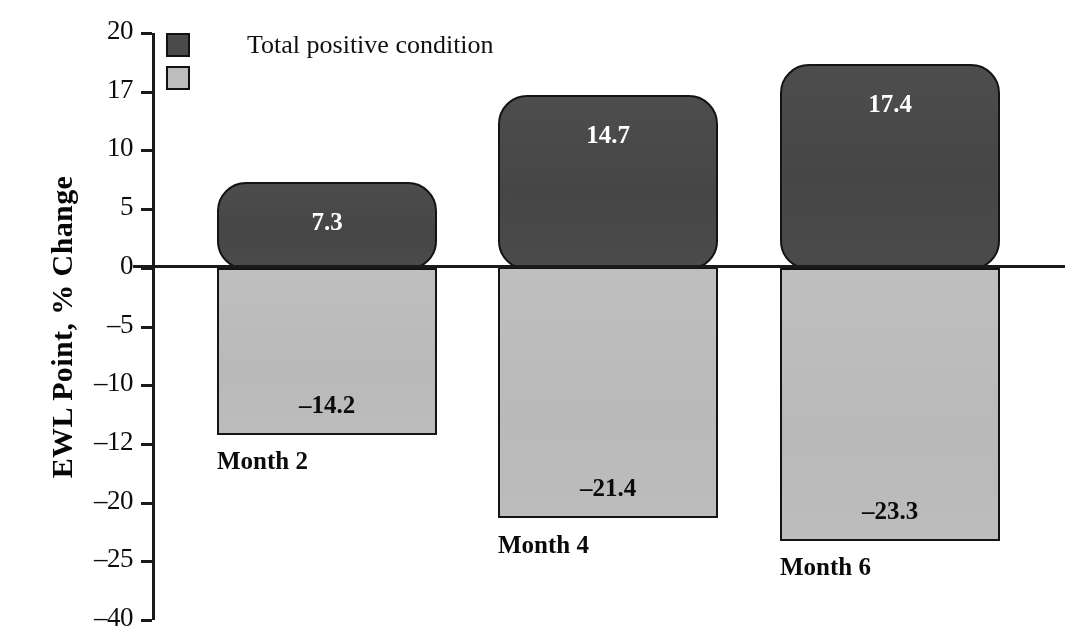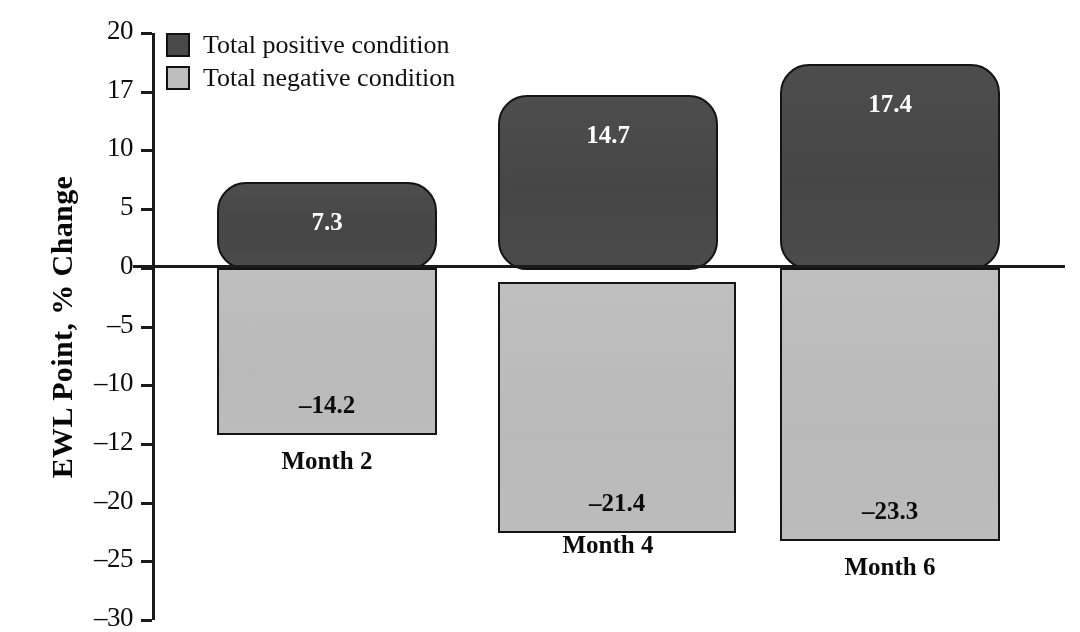--- a/index.html
+++ b/index.html
@@ -58,20 +58,21 @@
   }
 
   
   .legend{
     position:absolute;
     left:166px; top:28px;
   }
   .legend-row{
     display:flex;align-items:center;
     height:33px;
+    gap:44px;
   }
   .swatch{
     width:24px;height:24px;
     border:2px solid #111;
     margin-right:13px;
     box-sizing:border-box;
   }
   .swatch.pos{background:#4a4a4a;}
   .swatch.neg{background:#bdbdbd;}
   .legend-text{
@@ -101,21 +102,21 @@
     font-family:"Liberation Serif", serif;
     font-weight:bold;
     font-size:25px;
     white-space:nowrap;
   }
   .bar-value.on-dark{color:#ffffff;top:24px;}
   .bar-value.on-light{color:#0b0b0b;bottom:14px;}
 
   .cat-label{
     position:absolute;
-    text-align:center;
+    text-align:left;
     font-family:"Liberation Serif", serif;
     font-weight:bold;
     font-size:25px;
     color:#0b0b0b;
     white-space:nowrap;
   }
 
   
   .watermark{
     position:absolute;
@@ -175,34 +176,34 @@
       <div class="tick-label" style="top: 308.5px; right: 947px;">–5</div>
       <div class="tick" style="top: 384.2px;"></div>
       <div class="tick-label" style="top: 367.2px; right: 947px;">–10</div>
       <div class="tick" style="top: 442.9px;"></div>
       <div class="tick-label" style="top: 425.9px; right: 947px;">–12</div>
       <div class="tick" style="top: 501.6px;"></div>
       <div class="tick-label" style="top: 484.6px; right: 947px;">–20</div>
       <div class="tick" style="top: 560.3px;"></div>
       <div class="tick-label" style="top: 543.3px; right: 947px;">–25</div>
       <div class="tick" style="top: 619px;"></div>
-      <div class="tick-label" style="top: 602px; right: 947px;">–30</div>
+      <div class="tick-label" style="top: 602px; right: 947px;">–40</div>
     </div>
 
   <div id="bars">
       <div class="bar pos" style="left: 217px; top: 182.098px; width: 220px; height: 87.702px;">
         <span class="bar-value on-dark">7.3</span>
       </div>
       <div class="bar neg" style="left: 217px; top: 267.8px; width: 220px; height: 166.708px;">
         <span class="bar-value on-light">–14.2</span>
       </div>
       <div class="bar pos" style="left: 498px; top: 95.222px; width: 220px; height: 174.578px;">
         <span class="bar-value on-dark">14.7</span>
       </div>
-      <div class="bar neg" style="left: 498px; top: 282px; width: 238px; height: 251.236px;">
+      <div class="bar neg" style="left: 498px; top: 267px; width: 220px; height: 251.236px;">
         <span class="bar-value on-light">–21.4</span>
       </div>
       <div class="bar pos" style="left: 780px; top: 63.524px; width: 220px; height: 206.276px;">
         <span class="bar-value on-dark">17.4</span>
       </div>
       <div class="bar neg" style="left: 780px; top: 267.8px; width: 220px; height: 273.542px; text-decoration: underline;">
         <span class="bar-value on-light">–23.3</span>
       </div>
     </div>
 
@@ -214,18 +215,17 @@
       <div class="cat-label" style="left: 780px; width: 220px; top: 553.342px;">Month 6</div>
     </div>
 
   <div class="legend">
     <div class="legend-row">
       <span class="swatch pos"></span>
       <span class="legend-text">Total positive condition</span>
     </div>
     <div class="legend-row">
       <span class="swatch neg"></span>
-      <span class="legend-text">Total negative condition</span>
     </div>
   </div>
 
 
 </div>
 
 </body></html>

